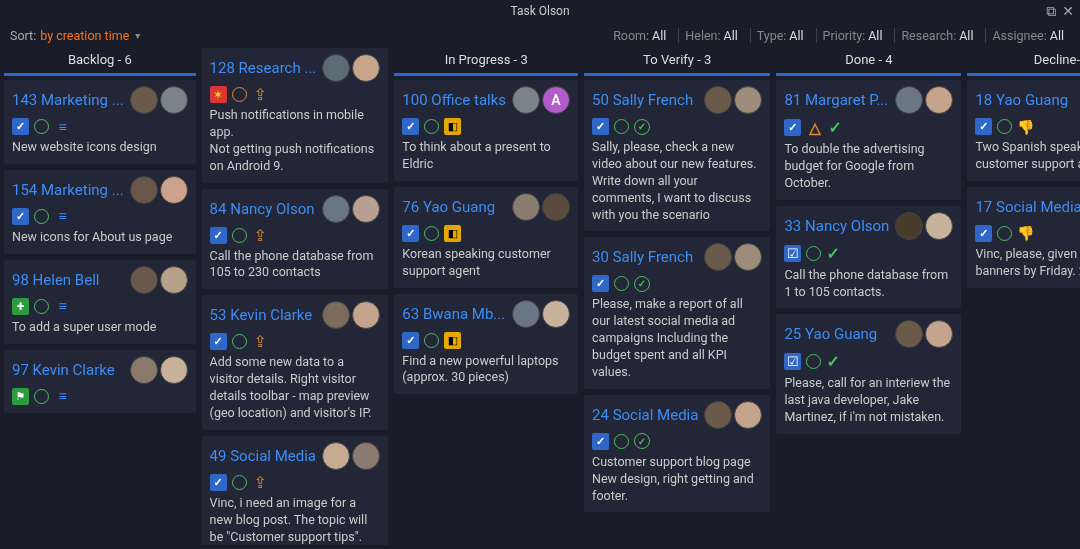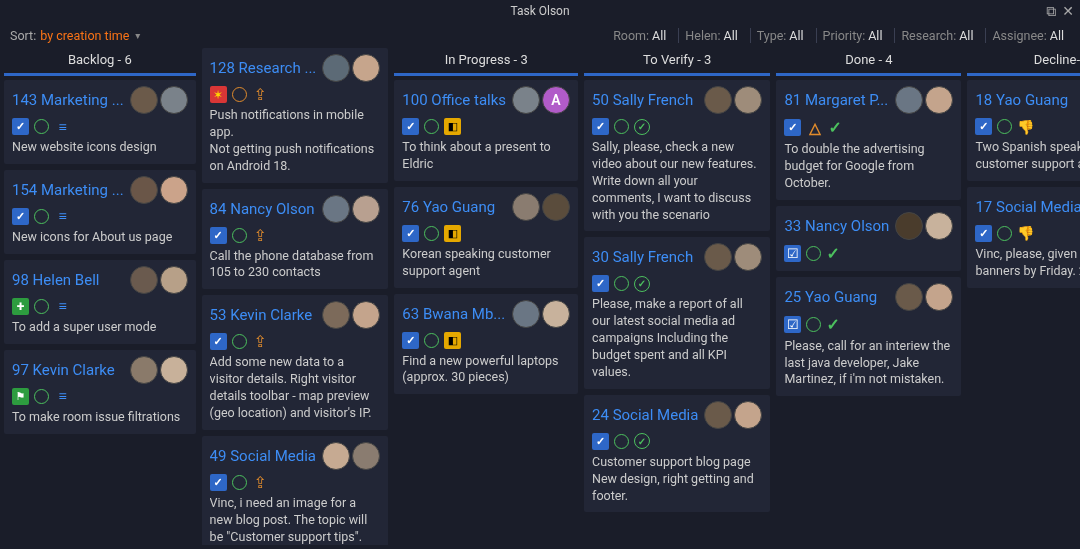--- a/index.html
+++ b/index.html
@@ -246,41 +246,40 @@
             <div class="avatars">
               <div class="avatar small" style="background: rgb(138, 122, 106);"></div>
               <div class="avatar small" style="background: rgb(200, 177, 154);"></div>
             </div>
           </div>
           <div class="card-icons">
             <span class="icon i-flag-green"></span>
             <span class="icon i-circle-green"></span>
             <span class="icon i-layers"></span>
           </div>
-          <div class="card-desc">To make room issue filtrations</div>
         </div>
       </div>
     </div>
     <div class="col">
       <div class="cards">
         <div class="card">
           <div class="card-top">
             <div class="card-title">128 Research ...</div>
             <div class="avatars">
               <div class="avatar small" style="background: rgb(92, 106, 118);"></div>
               <div class="avatar small" style="background: rgb(198, 165, 140);"></div>
             </div>
           </div>
           <div class="card-icons">
             <span class="icon i-bug"></span>
             <span class="icon i-circle-orange"></span>
             <span class="icon i-escalate"></span>
           </div>
           <div class="card-desc">Push notifications in mobile app.
-Not getting push notifications on Android 18.</div>
+Not getting push notifications on Android 9.</div>
         </div>
         <div class="card">
           <div class="card-top">
             <div class="card-title">84 Nancy Olson</div>
             <div class="avatars">
               <div class="avatar small" style="background: rgb(106, 118, 132);"></div>
               <div class="avatar small" style="background: rgb(184, 160, 144);"></div>
             </div>
           </div>
           <div class="card-icons">
@@ -446,20 +445,21 @@
             <div class="avatars">
               <div class="avatar small" style="background: rgb(74, 60, 44);"></div>
               <div class="avatar small" style="background: rgb(200, 178, 156);"></div>
             </div>
           </div>
           <div class="card-icons">
             <span class="icon i-checkbox-blue"></span>
             <span class="icon i-circle-green"></span>
             <span class="icon i-checkdone"></span>
           </div>
+          <div class="card-desc">Call the phone database from 1 to 105 contacts.</div>
         </div>
         <div class="card">
           <div class="card-top">
             <div class="card-title">25 Yao Guang</div>
             <div class="avatars">
               <div class="avatar small" style="background: rgb(106, 90, 74);"></div>
               <div class="avatar small" style="background: rgb(196, 164, 140);"></div>
             </div>
           </div>
           <div class="card-icons">

